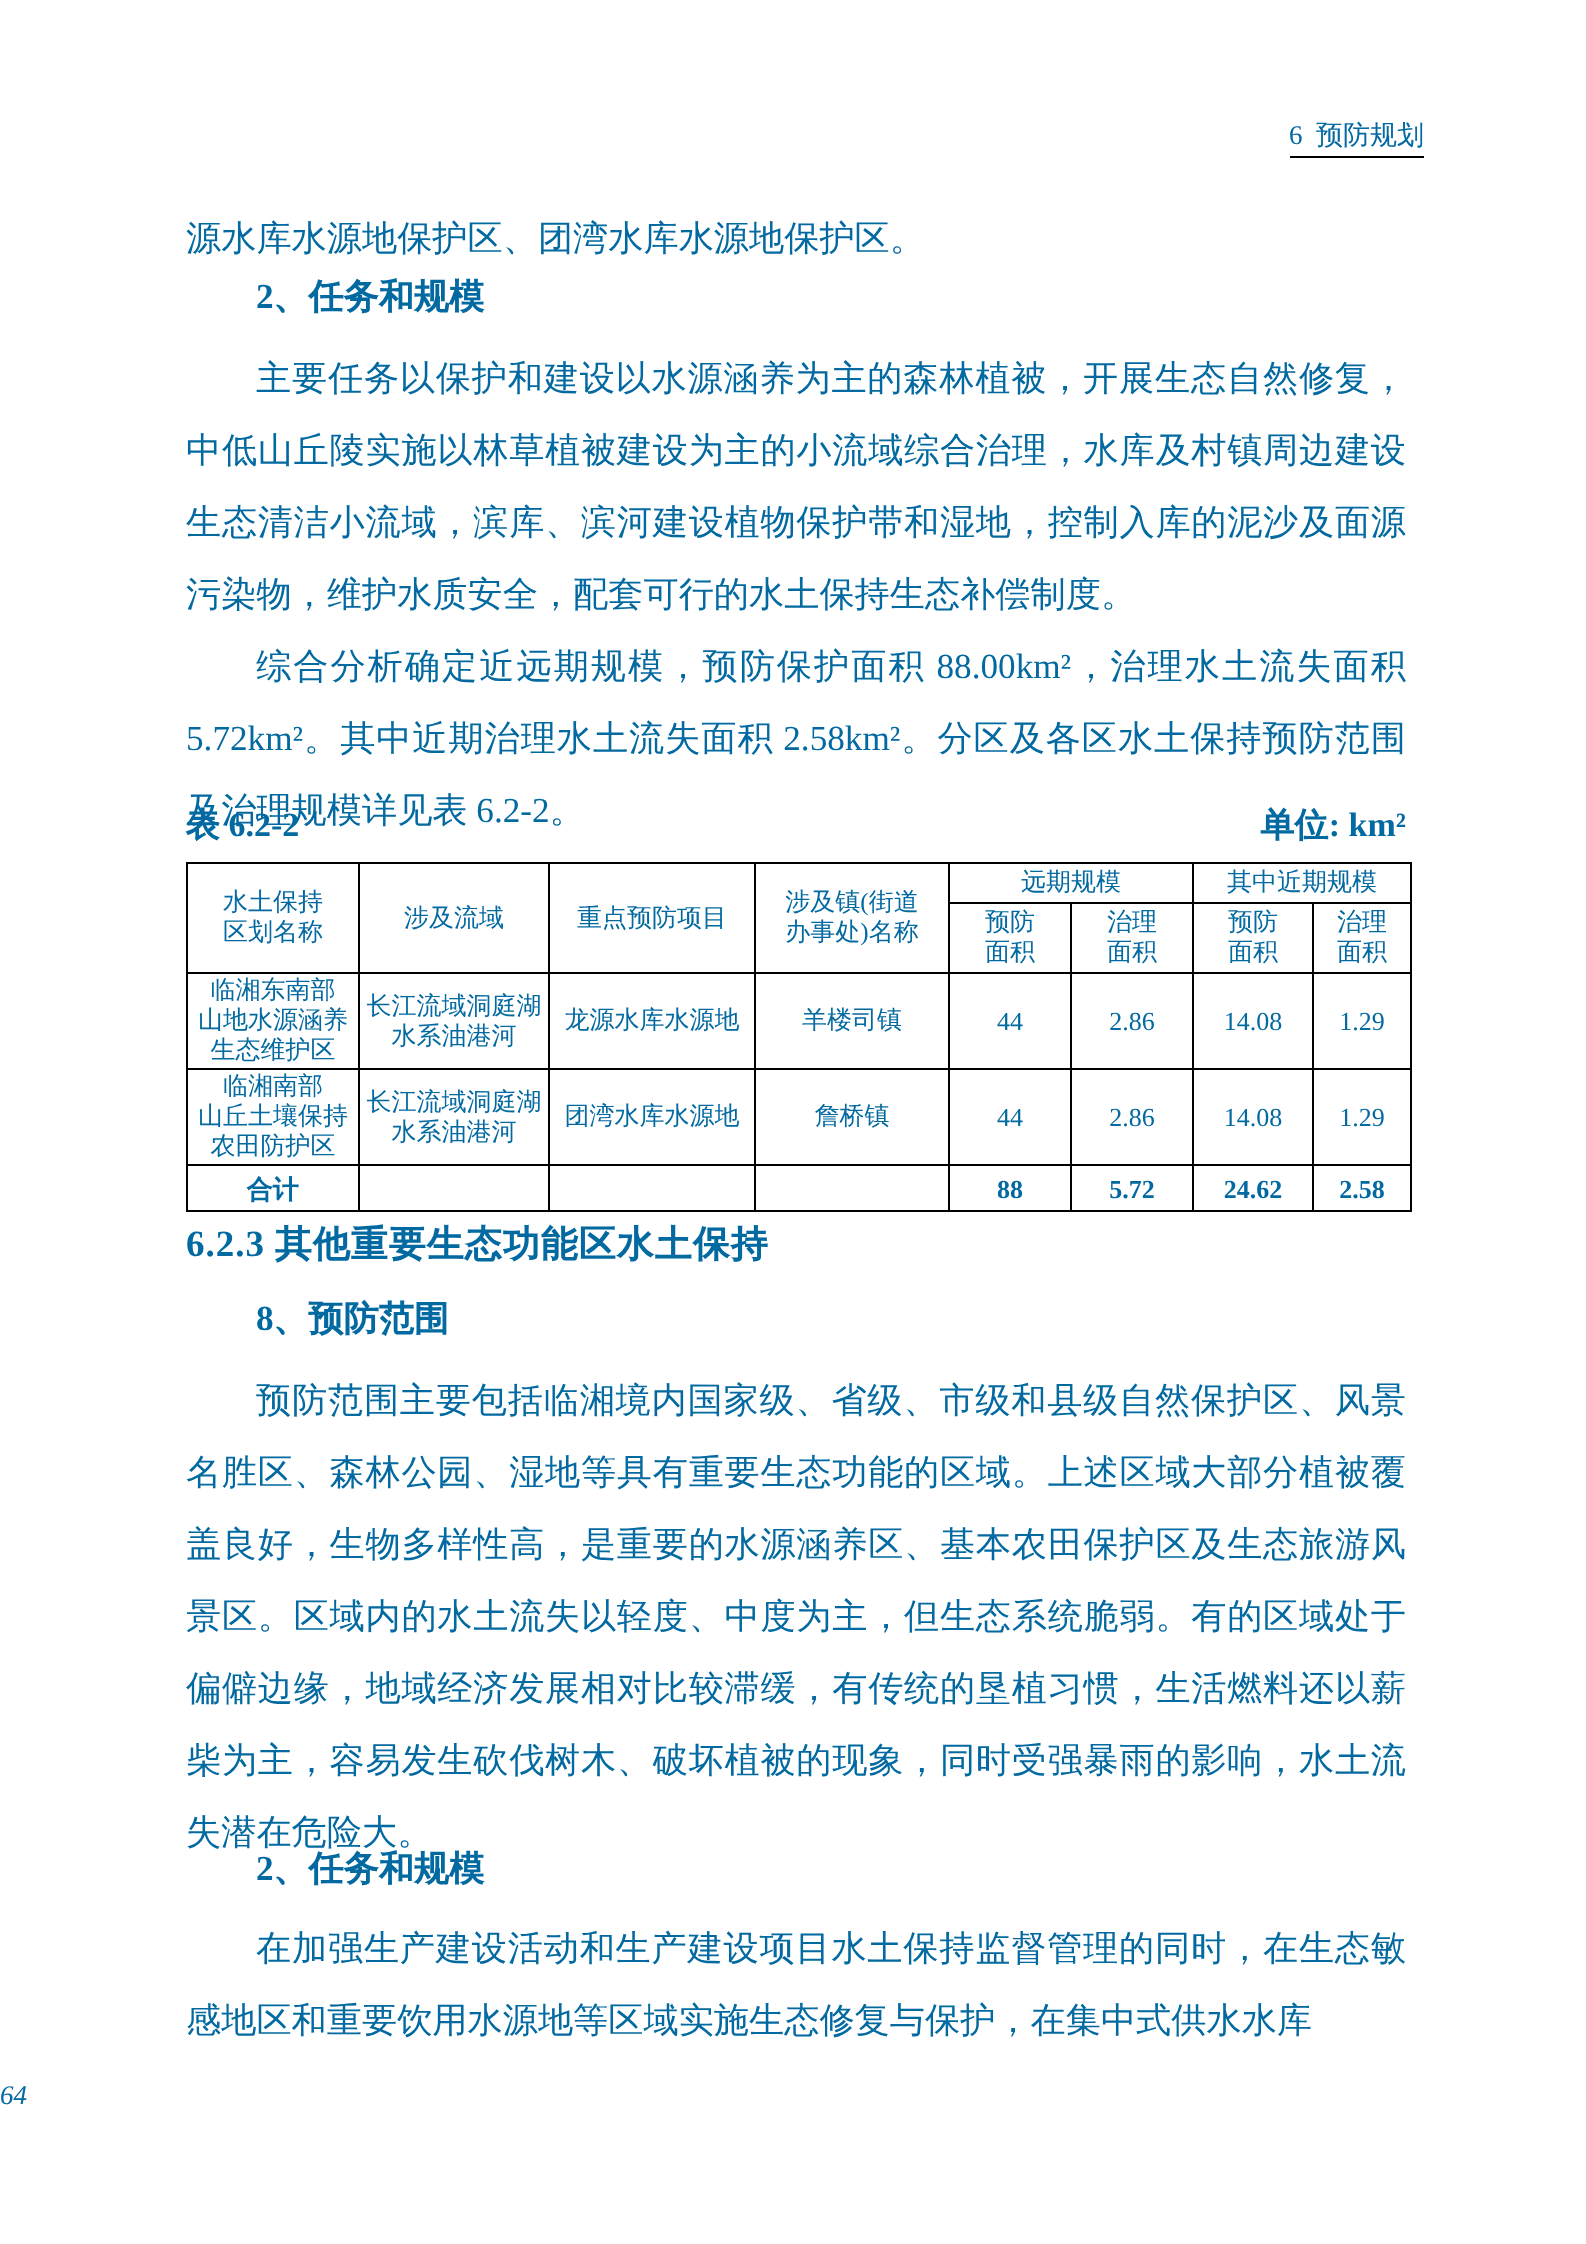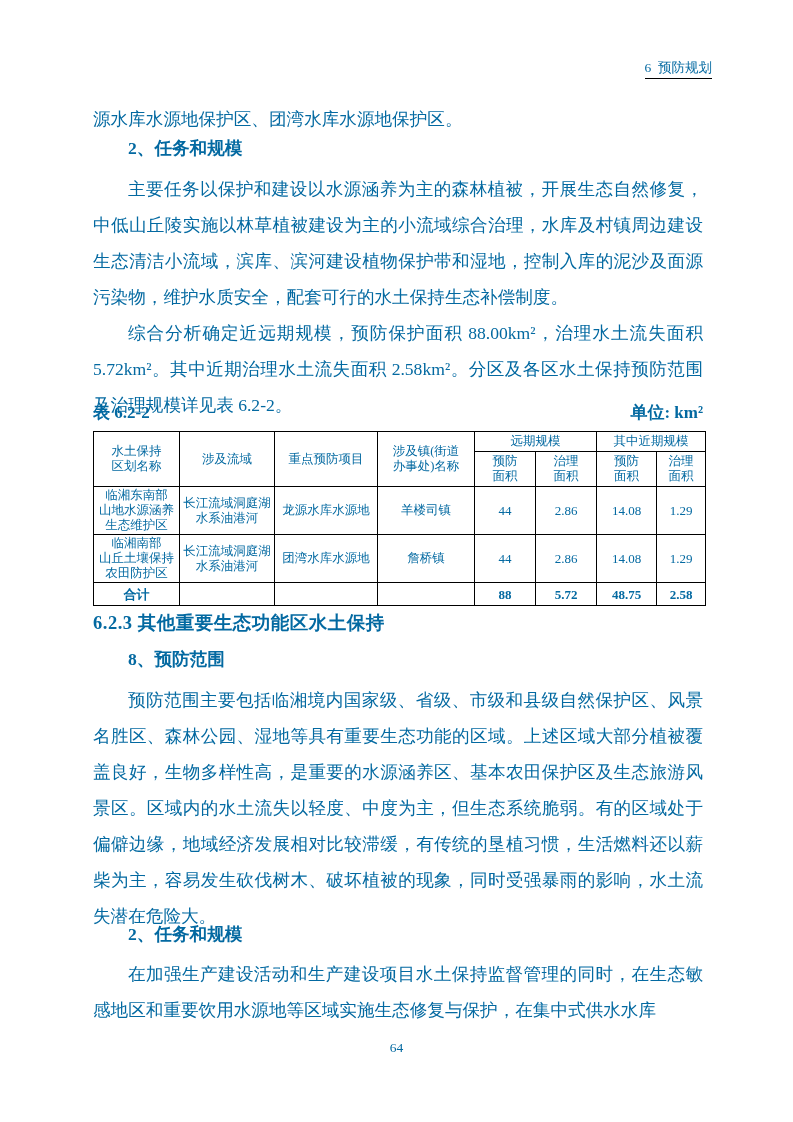--- a/index.html
+++ b/index.html
@@ -61,21 +61,21 @@
   }
   table.data-table .num {
     font-family:"Liberation Serif","DejaVu Serif",serif;
     font-size:13px;
   }
   table.data-table tr.total-row td { font-weight:bold; }
   table.data-table tr.total-row td:first-child { font-size:13px; }
 
   .page-number {
     position:absolute; top:1039px; left:0; width:793px;
-    text-align:center; font-size:13.5px; line-height:17px;
+    text-align:left; font-size:13.5px; line-height:17px;font-style:italic;
   }
 </style>
 </head>
 <body>
 
 <div class="page">
 
   <div class="running-header abs">6  预防规划</div>
 
   <div class="abs body-text single-line" style="top:101px">源水库水源地保护区、团湾水库水源地保护区。</div>
@@ -151,21 +151,21 @@
         <td class="num">14.08</td>
         <td class="num">1.29</td>
       </tr>
       <tr style="height:23px" class="total-row">
         <td>合计</td>
         <td></td>
         <td></td>
         <td></td>
         <td class="num">88</td>
         <td class="num">5.72</td>
-        <td class="num">48.75</td>
+        <td class="num">24.62</td>
         <td class="num">2.58</td>
       </tr>
     </tbody>
   </table>
 
   <div class="abs section-heading" style="top:611px">6.2.3 其他重要生态功能区水土保持</div>
 
   <div class="abs sub-heading" style="top:648px">8、预防范围</div>
 
   <div class="abs body-text indent" style="top:682px">预防范围主要包括临湘境内国家级、省级、市级和县级自然保护区、风景名胜区、森林公园、湿地等具有重要生态功能的区域。上述区域大部分植被覆盖良好，生物多样性高，是重要的水源涵养区、基本农田保护区及生态旅游风景区。区域内的水土流失以轻度、中度为主，但生态系统脆弱。有的区域处于偏僻边缘，地域经济发展相对比较滞缓，有传统的垦植习惯，生活燃料还以薪柴为主，容易发生砍伐树木、破坏植被的现象，同时受强暴雨的影响，水土流失潜在危险大。</div>

